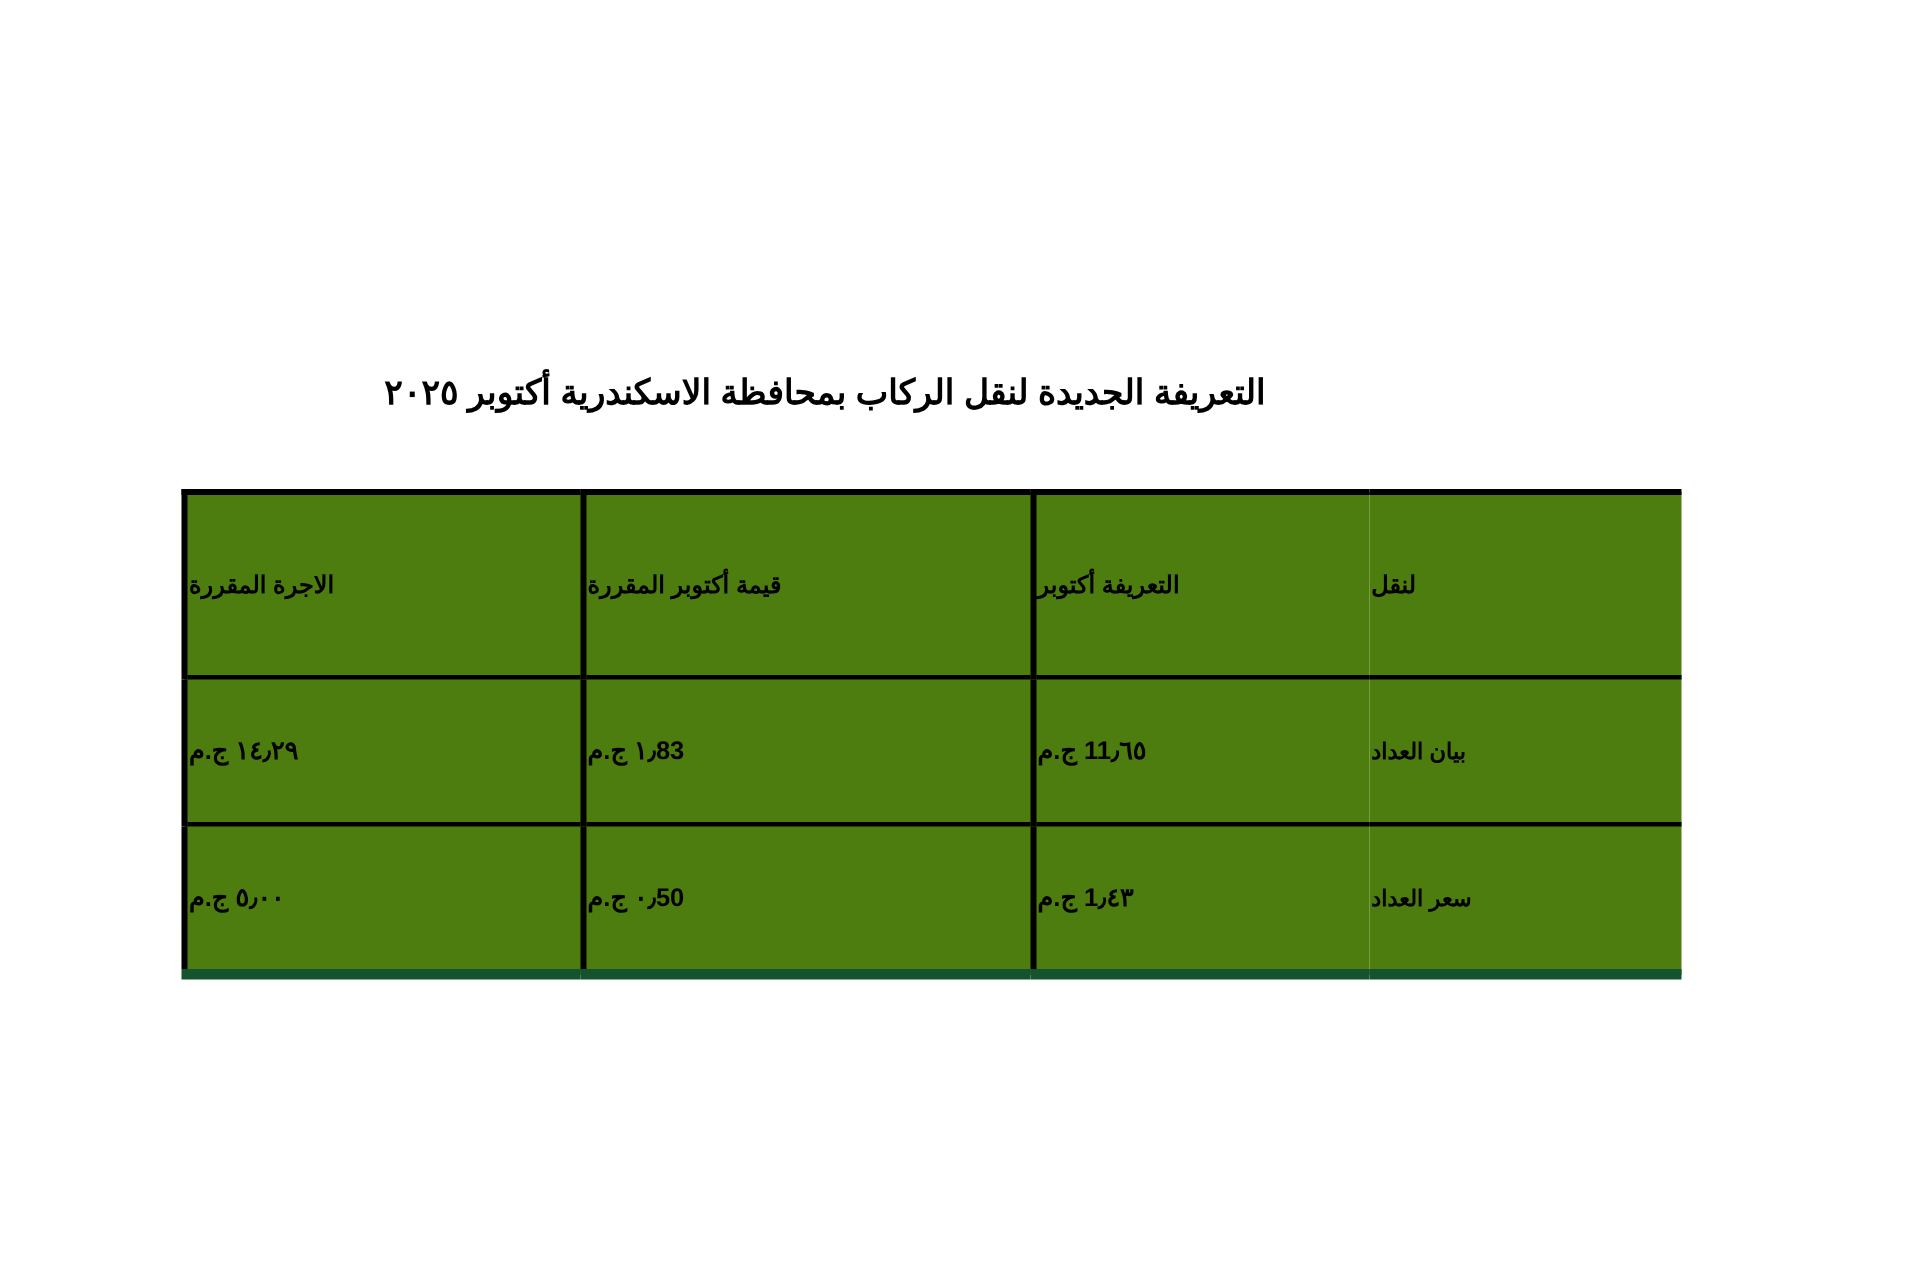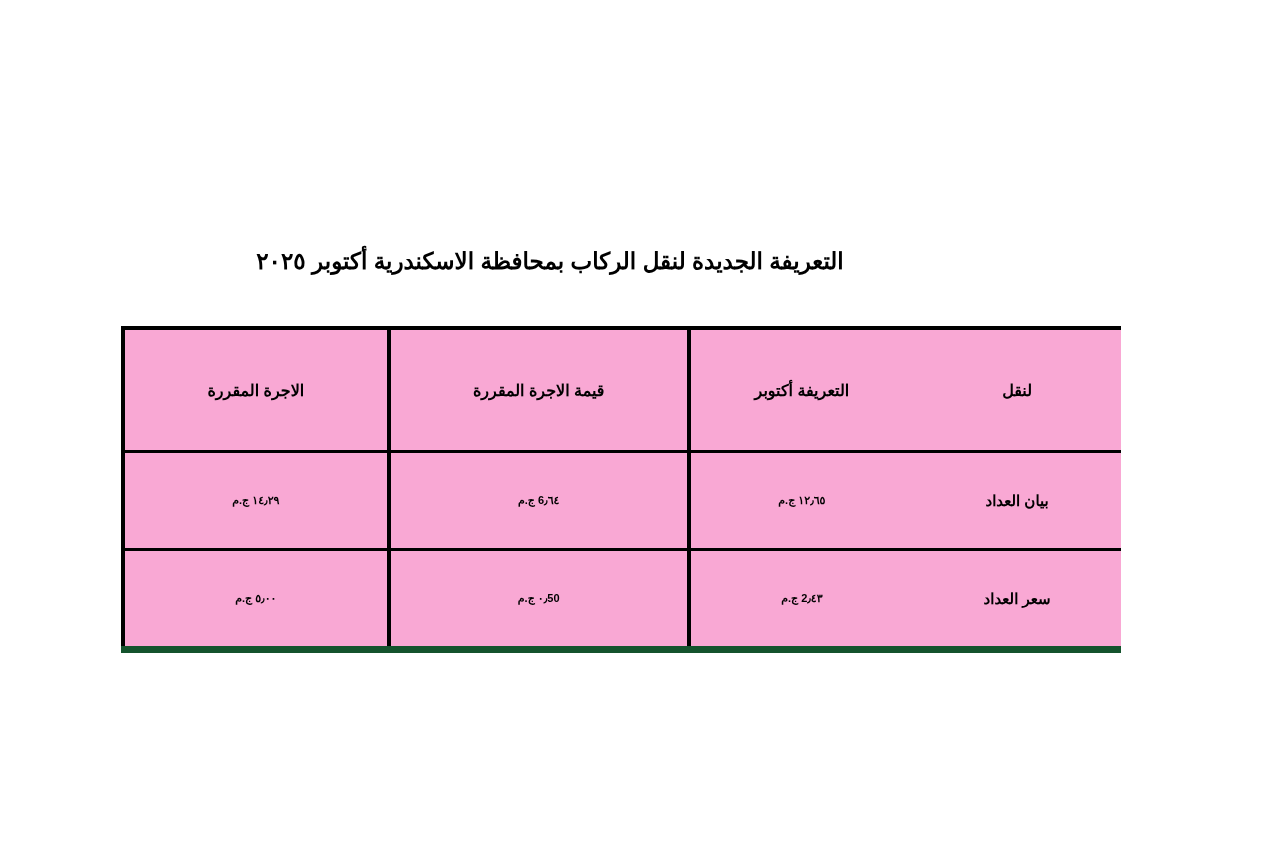--- a/index.html
+++ b/index.html
@@ -44,26 +44,26 @@
   table.tariff {
     width: 100%;
     border-collapse: collapse;
     direction: rtl;
     table-layout: fixed;
   }
 
   table.tariff th,
   table.tariff td {
     border: 0;
-    text-align: center;
+    text-align: left;
     vertical-align: middle;
     font-size: 15px;
     font-weight: bold;
     color: #000;
-    background: #f9a8d4;
+    background: #4d7c0f;
   }
 
   
   table.tariff tr.head-row th {
     height: 118px;
     border-top: 4px solid #000;
     border-bottom: 3px solid #000;
   }
   table.tariff tr.body-row td {
     height: 93px;
@@ -92,21 +92,21 @@
   .cell-text {
     display: block;
     direction: rtl;
     unicode-bidi: isolate;
   }
   .head-text {
     font-size: 16px;
     font-weight: bold;
   }
   .num-text {
-    font-size: 11px;
+    font-size: 17px;
     font-weight: bold;
     letter-spacing: 0.3px;
   }
 </style>
 </head>
 <body>
 
 <div class="page">
 
   <div class="doc-title">التعريفة الجديدة لنقل الركاب بمحافظة الاسكندرية أكتوبر ٢٠٢٥</div>
@@ -115,48 +115,48 @@
     <table class="tariff">
       <thead>
         <tr class="head-row">
           <th class="col-khat edge-right">
             <span class="cell-text head-text">لنقل</span>
           </th>
           <th class="col-cur col-line">
             <span class="cell-text head-text">التعريفة أكتوبر</span>
           </th>
           <th class="col-inc col-line">
-            <span class="cell-text head-text">قيمة الاجرة المقررة</span>
+            <span class="cell-text head-text">قيمة أكتوبر المقررة</span>
           </th>
           <th class="col-fare col-line">
             <span class="cell-text head-text">الاجرة المقررة</span>
           </th>
         </tr>
       </thead>
       <tbody>
         <tr class="body-row">
           <td class="col-khat edge-right">
             <span class="cell-text">بيان العداد</span>
           </td>
           <td class="col-cur col-line">
-            <span class="cell-text num-text">١٢٫٦٥ ج.م</span>
+            <span class="cell-text num-text">11٫٦٥ ج.م</span>
           </td>
           <td class="col-inc col-line">
-            <span class="cell-text num-text">6٫٦٤ ج.م</span>
+            <span class="cell-text num-text">١٫83 ج.م</span>
           </td>
           <td class="col-fare col-line">
             <span class="cell-text num-text">١٤٫٢٩ ج.م</span>
           </td>
         </tr>
         <tr class="body-row last">
           <td class="col-khat edge-right">
             <span class="cell-text">سعر العداد</span>
           </td>
           <td class="col-cur col-line">
-            <span class="cell-text num-text">2٫٤٣ ج.م</span>
+            <span class="cell-text num-text">1٫٤٣ ج.م</span>
           </td>
           <td class="col-inc col-line">
             <span class="cell-text num-text">٠٫50 ج.م</span>
           </td>
           <td class="col-fare col-line">
             <span class="cell-text num-text">٥٫٠٠ ج.م</span>
           </td>
         </tr>
       </tbody>
     </table>

